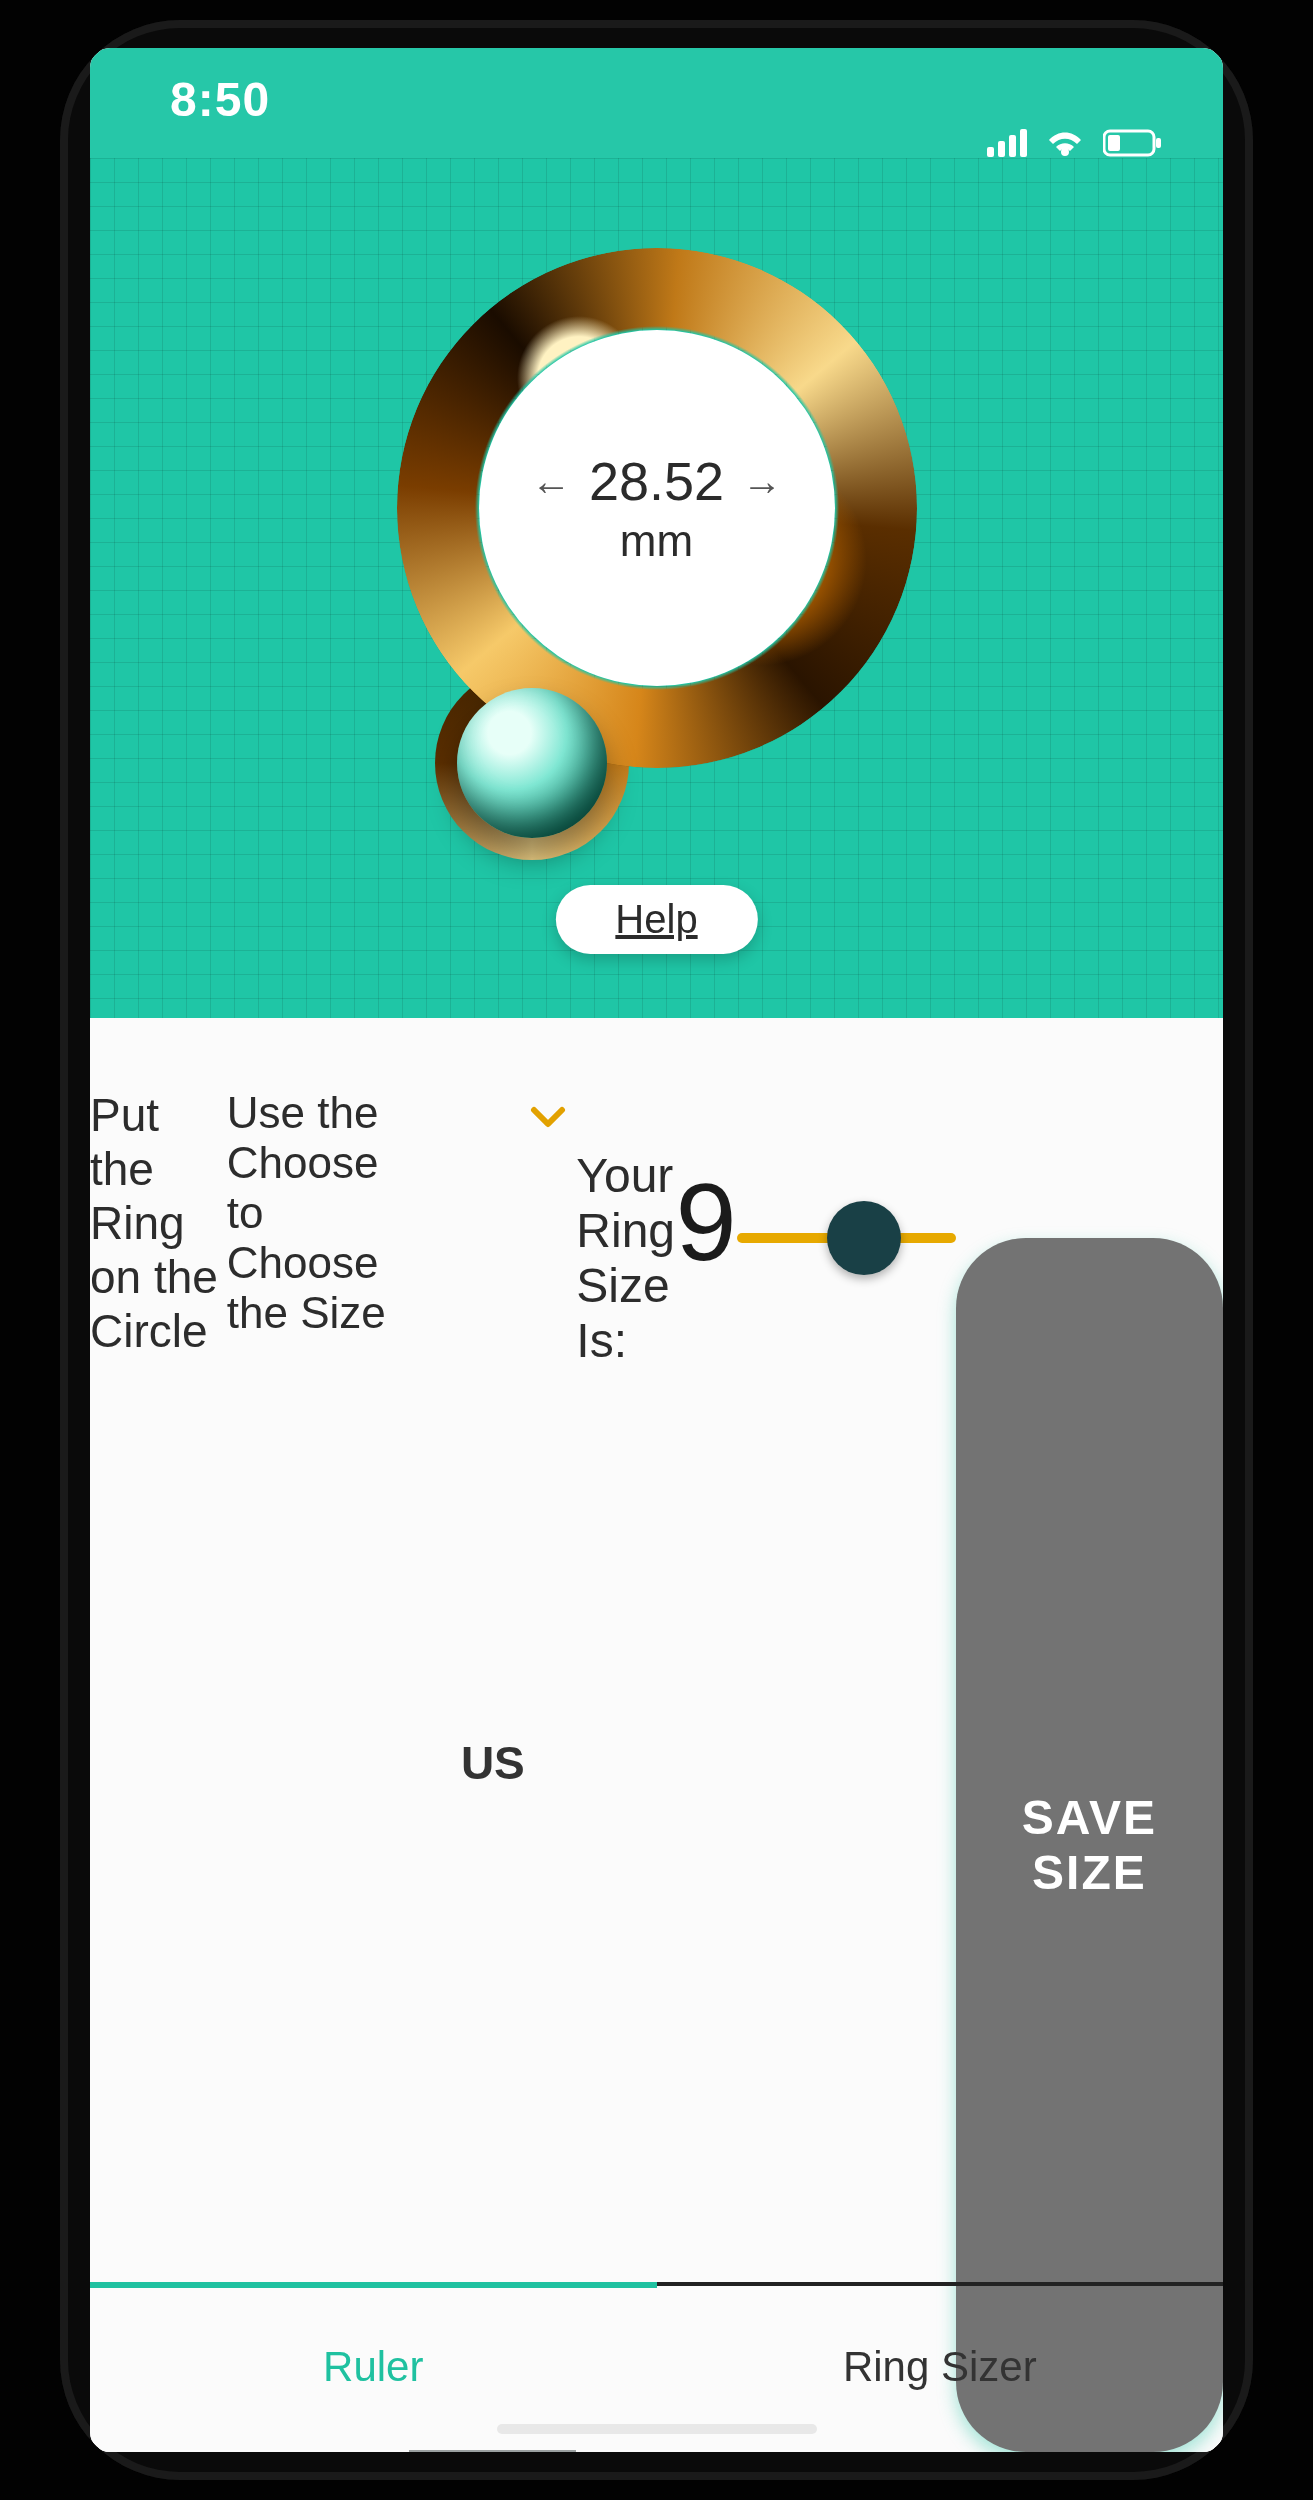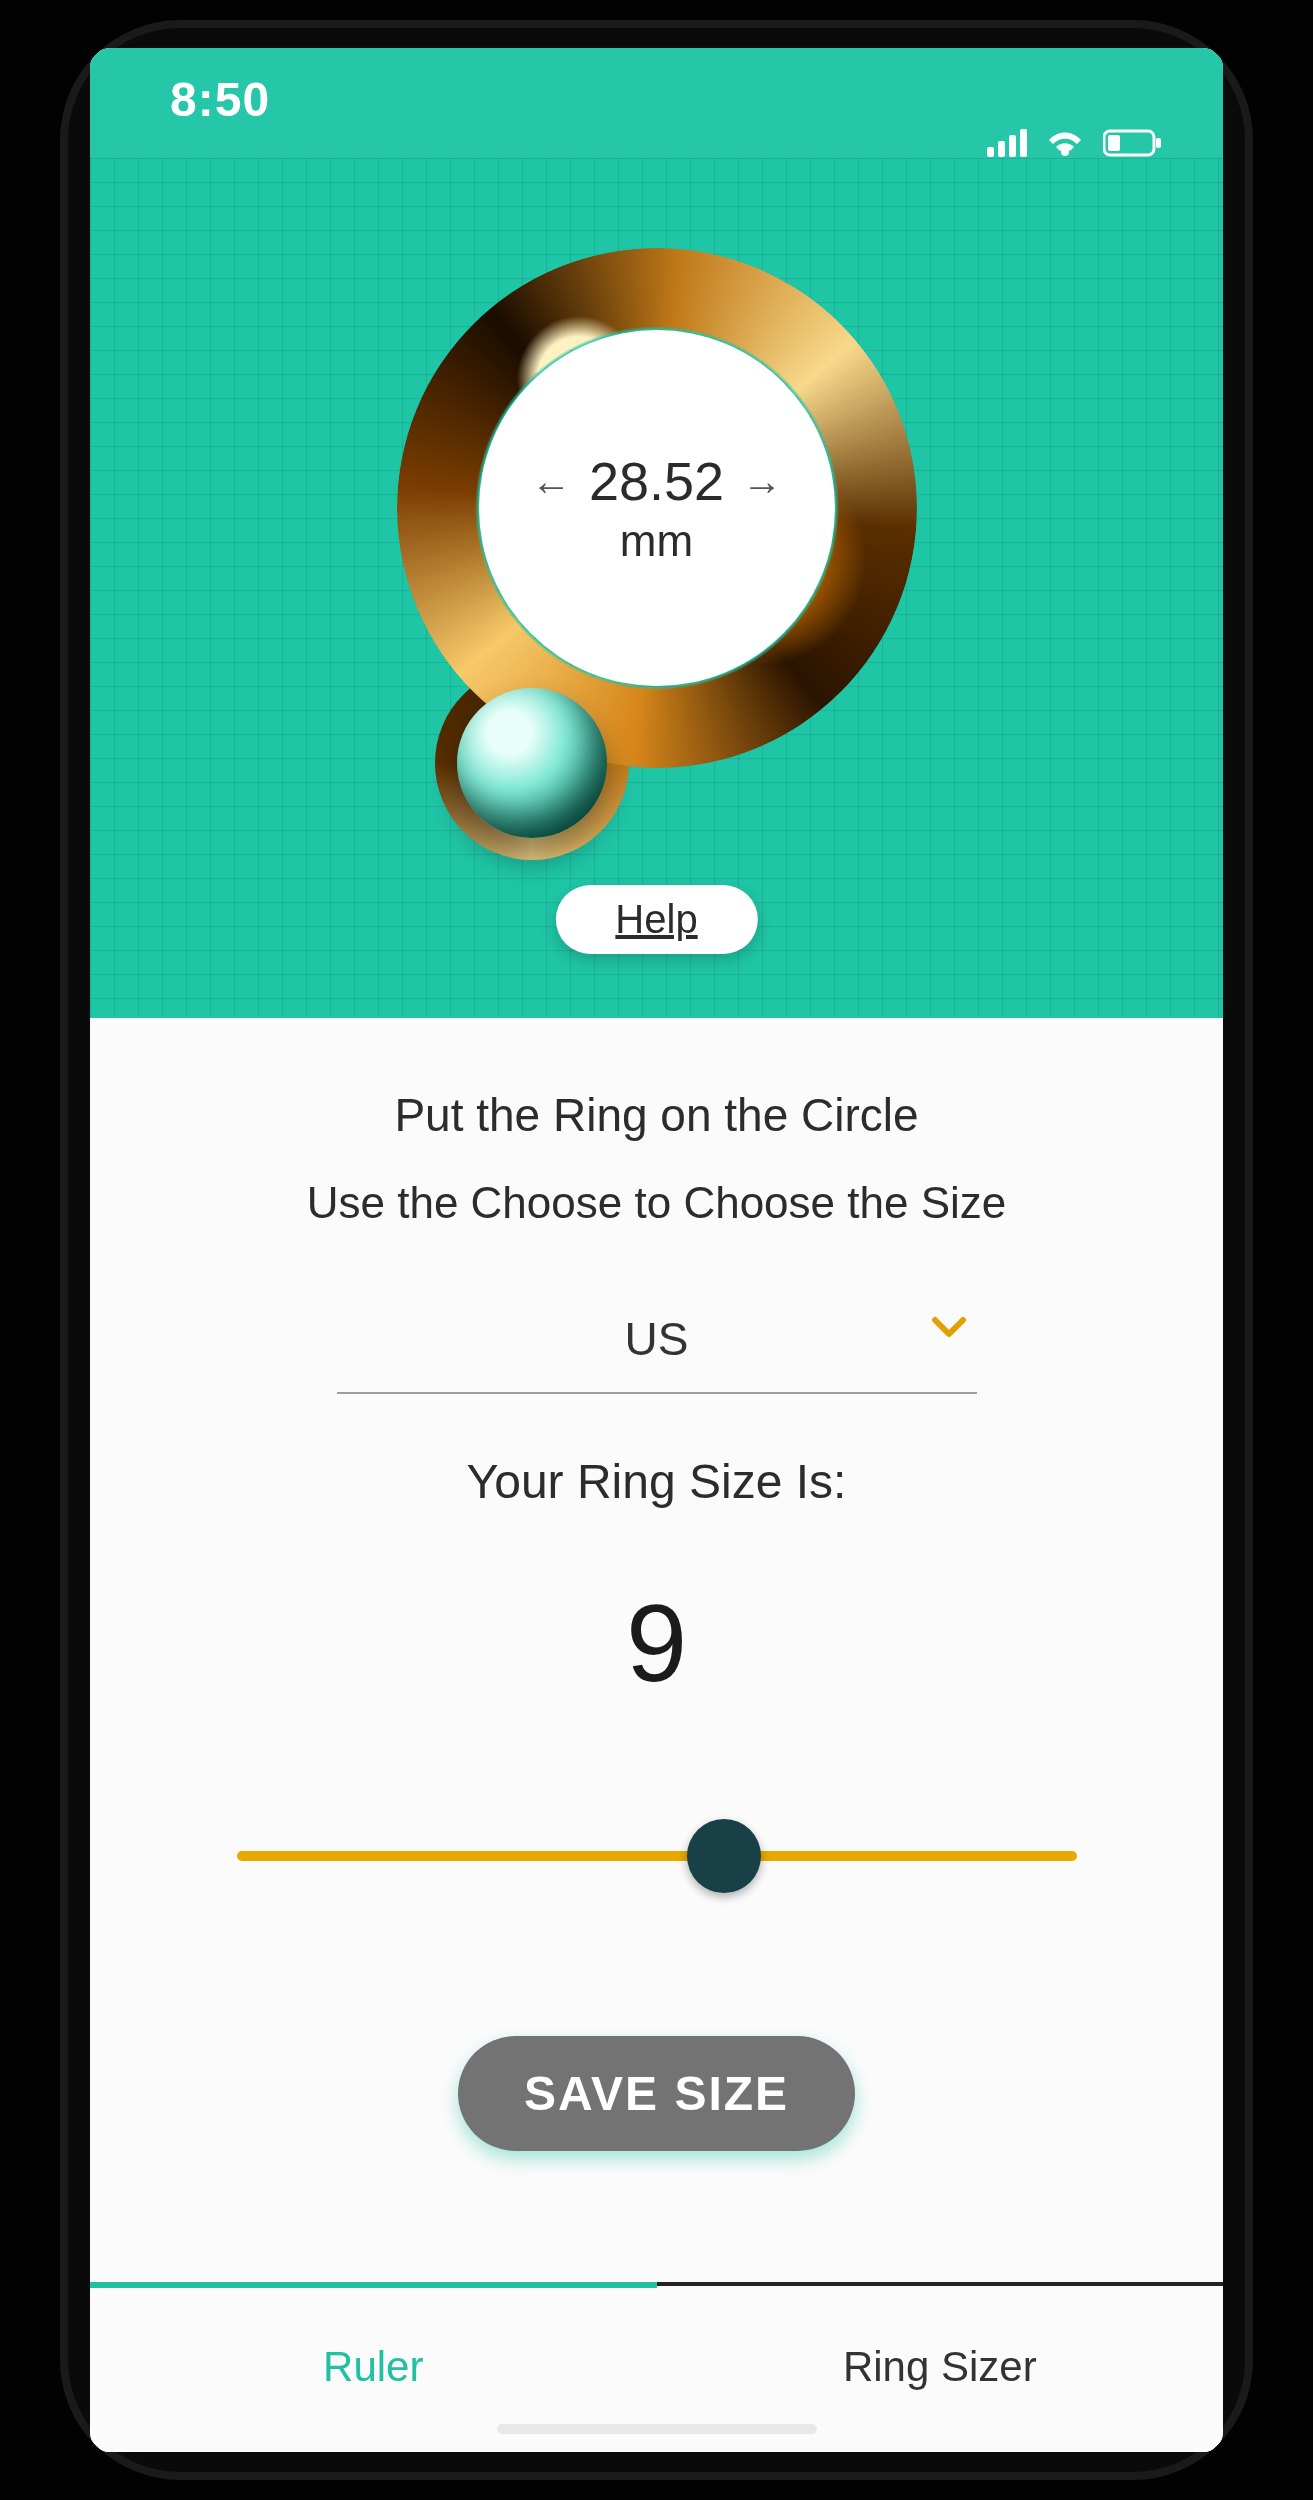--- a/index.html
+++ b/index.html
@@ -153,41 +153,41 @@
     border:none;
     box-shadow:0 6px 16px rgba(0,0,0,0.2);
     cursor:pointer;
     text-decoration:underline;
   }
   
   .panel {
     flex:1 1 auto;
     background:#fbfbfb;
     display:flex;
-    flex-direction:column;
-    align-items:center;
+    flex-direction:row;
     color:#2c2c2c;
     padding-top:70px;
     position:relative;
   }
   .instr1 { font-size:46px; margin-bottom:36px; }
   .instr2 { font-size:44px; margin-bottom:70px; }
   .region-select{
     width:640px;
     display:flex;
     align-items:center;
     justify-content:center;
     position:relative;
     border-bottom:2px solid #9aa0a0;
     padding:14px 0 26px;
     cursor:pointer;
   }
   .region-val{
     font-size:46px;
     color:#333;
+    font-weight:bold;
   }
   .region-chevron{
     position:absolute;
     right:10px;
     top:18px;
     color:#e2a100;
   }
   .label-yoursize{
     margin-top:60px;
     font-size:48px;

